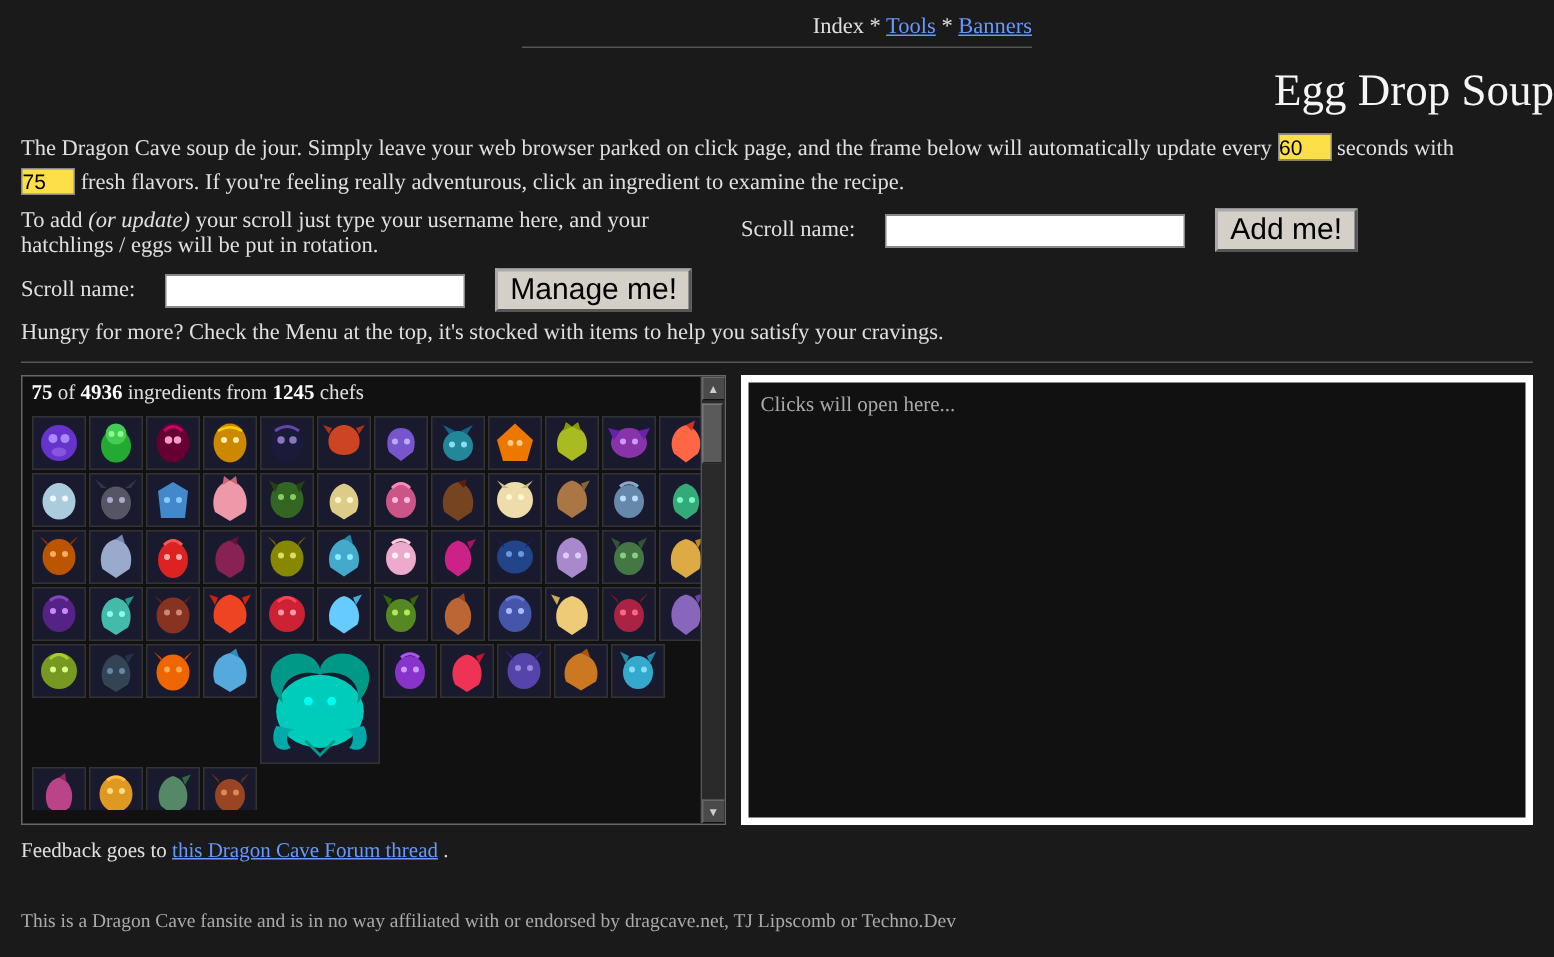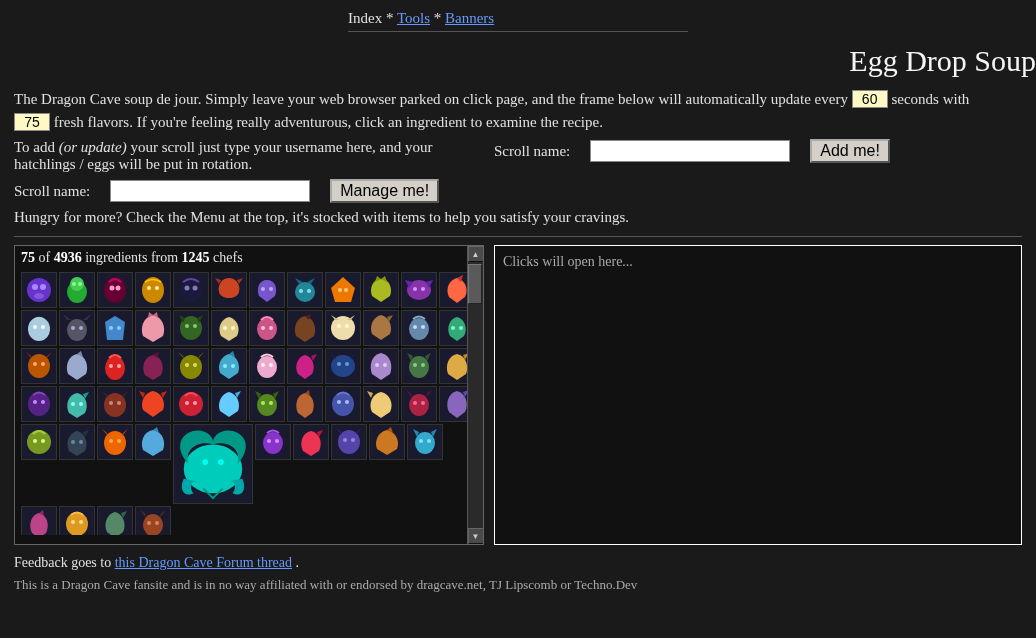--- a/index.html
+++ b/index.html
@@ -6,21 +6,21 @@
     body {
       background: #1a1a1a;
       color: #e0e0e0;
       font-family: Times New Roman, serif;
       font-size: 15px;
       min-width: 1036px;
     }
     a { color: #6699ff; }
 
     #header-nav {
-      text-align: left;
+      text-align: right;
       padding: 10px 0 4px 0;
       border-bottom: 1px solid #555;
       width: 340px;
       margin: 0 auto;
       color: #e0e0e0;
     }
     #page-title {
       text-align: right;
       font-size: 2em;
       font-weight: normal;
@@ -29,25 +29,24 @@
     }
     #description-section {
       padding: 0 14px;
       max-width: 1000px;
     }
     .desc-line {
       margin-bottom: 6px;
       line-height: 1.5;
     }
     .input-inline {
-      background: #fef9c3;
+      background: #fde047;
       color: #000;
       border: 1px solid #888;
       width: 36px;
-      text-align: center;
       font-size: 14px;
     }
     .form-row {
       display: flex;
       align-items: flex-start;
       margin: 6px 14px;
     }
     .form-label-col {
       flex: 0 0 480px;
       color: #e0e0e0;
@@ -69,21 +68,21 @@
       border: 1px solid #888;
       width: 200px;
       height: 22px;
       font-size: 14px;
     }
     .btn {
       background: #d4d0c8;
       color: #000;
       border: 2px outset #aaa;
       padding: 1px 8px;
-      font-size: 16px;
+      font-size: 20px;
       cursor: pointer;
     }
     #hungry-line {
       margin: 6px 14px 10px 14px;
       color: #e0e0e0;
     }
     #divider {
       border: none;
       border-top: 1px solid #555;
       margin: 6px 14px 8px 14px;
@@ -163,37 +162,38 @@
       cursor: pointer;
     }
     .scroll-track-inner {
       flex: 1;
       width: 100%;
       background: #2a2a2a;
     }
 
     #clicks-panel {
       flex: 1;
-      border: 1px solid #ffffff;
+      border: 5px solid #ffffff;
       background: #111;
       height: 300px;
       color: #aaa;
       padding: 8px;
       font-size: 14px;
     }
 
     #footer-section {
       padding: 10px 14px 4px 14px;
       font-size: 14px;
       color: #e0e0e0;
     }
     #fansite-note {
       font-size: 13px;
       color: #aaa;
       padding: 2px 14px;
+      margin-top: 24px;
     }
 
     
     .creature-placeholder {
       width: 32px;
       height: 32px;
     }
   </style>
 </head>
 <body>

